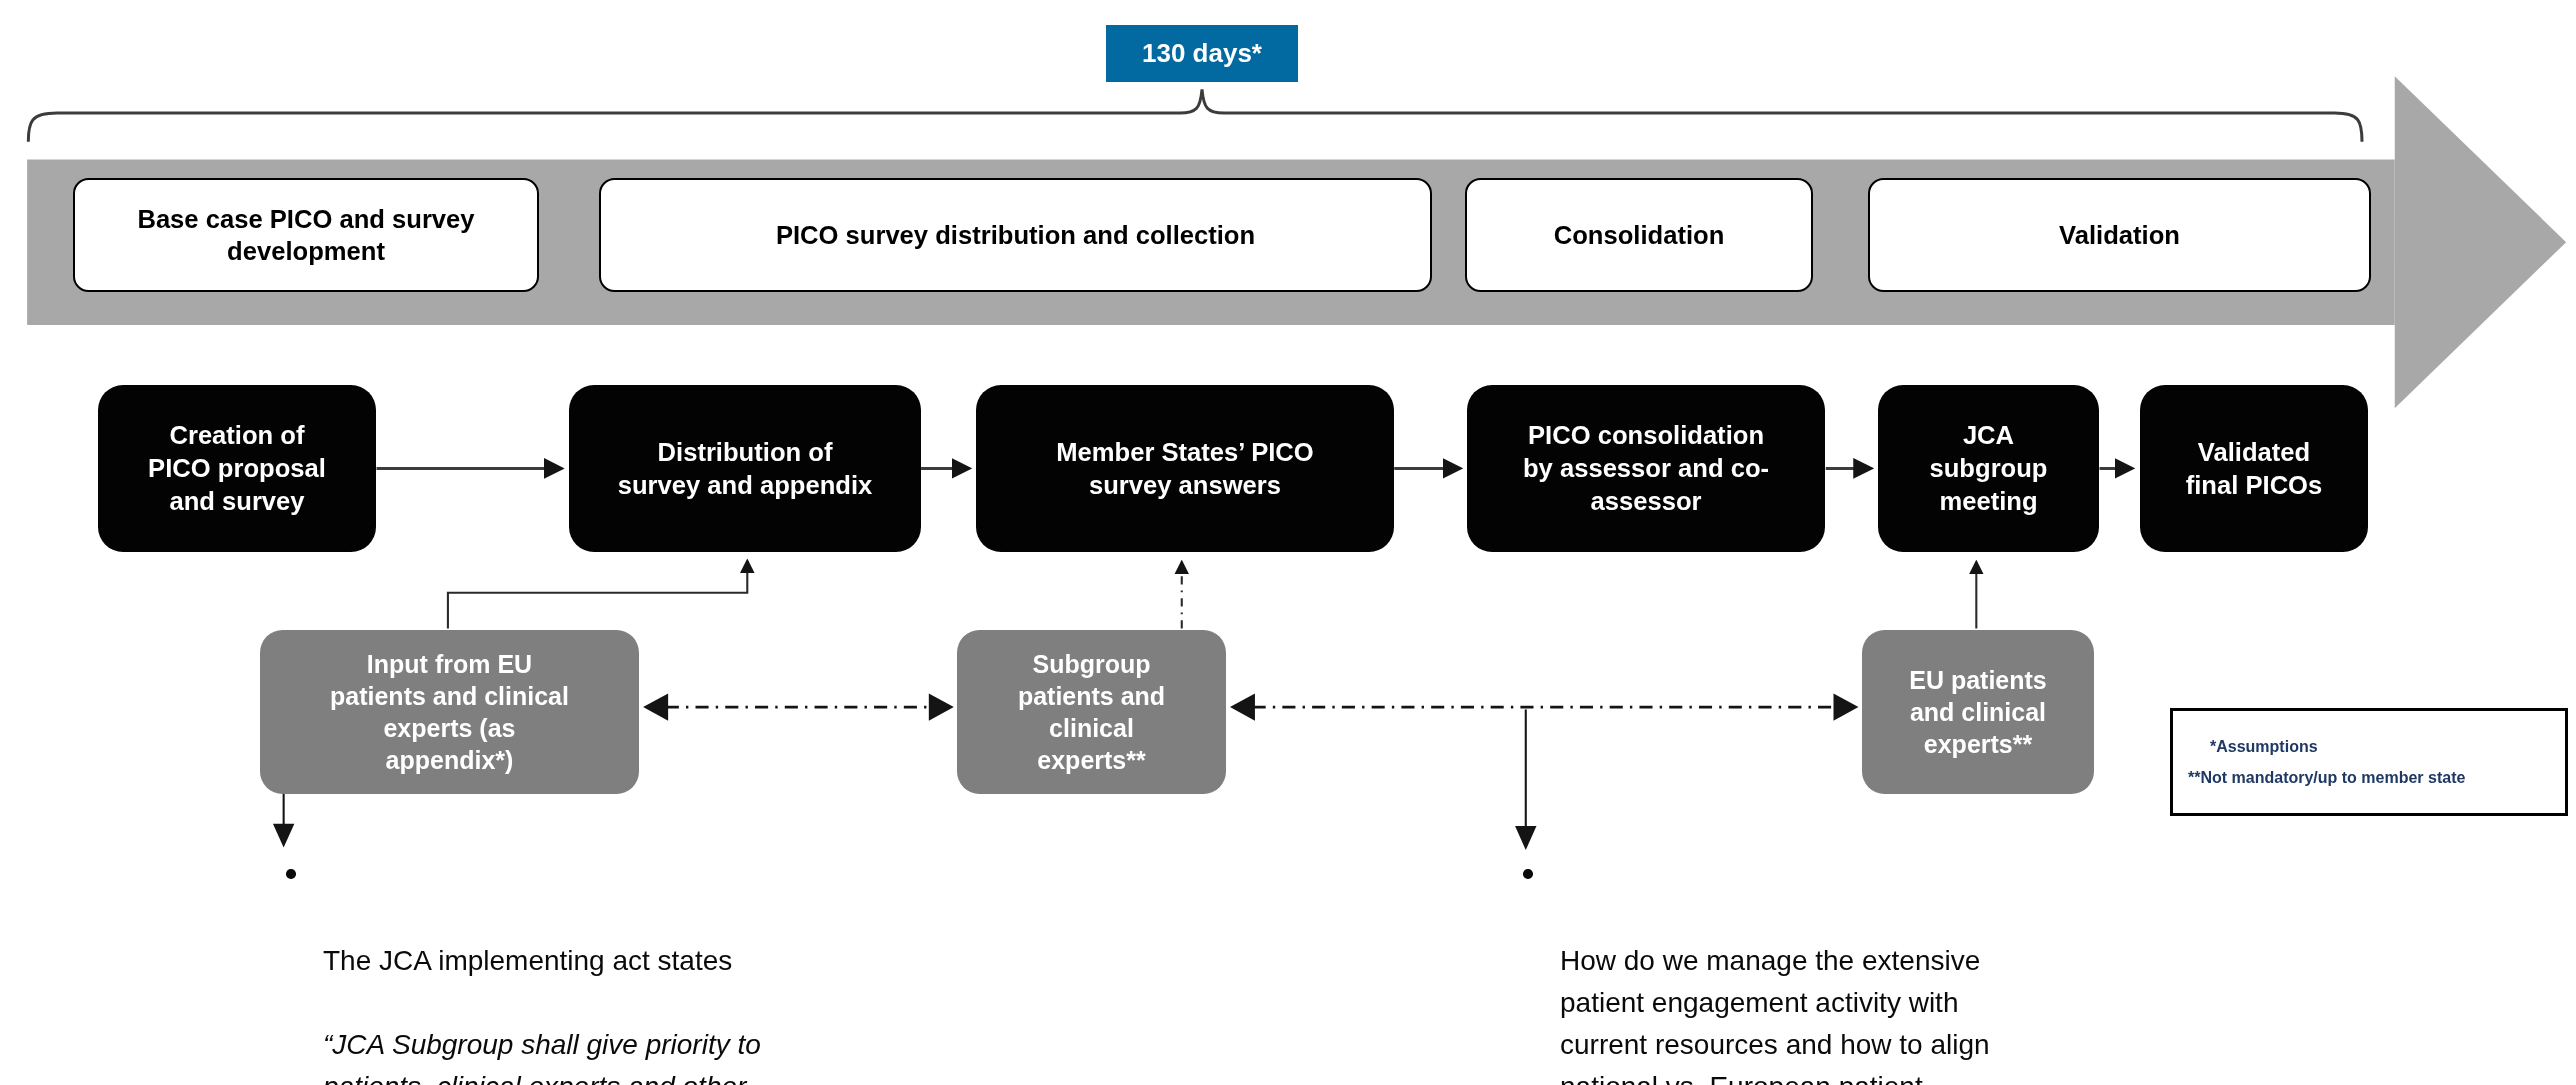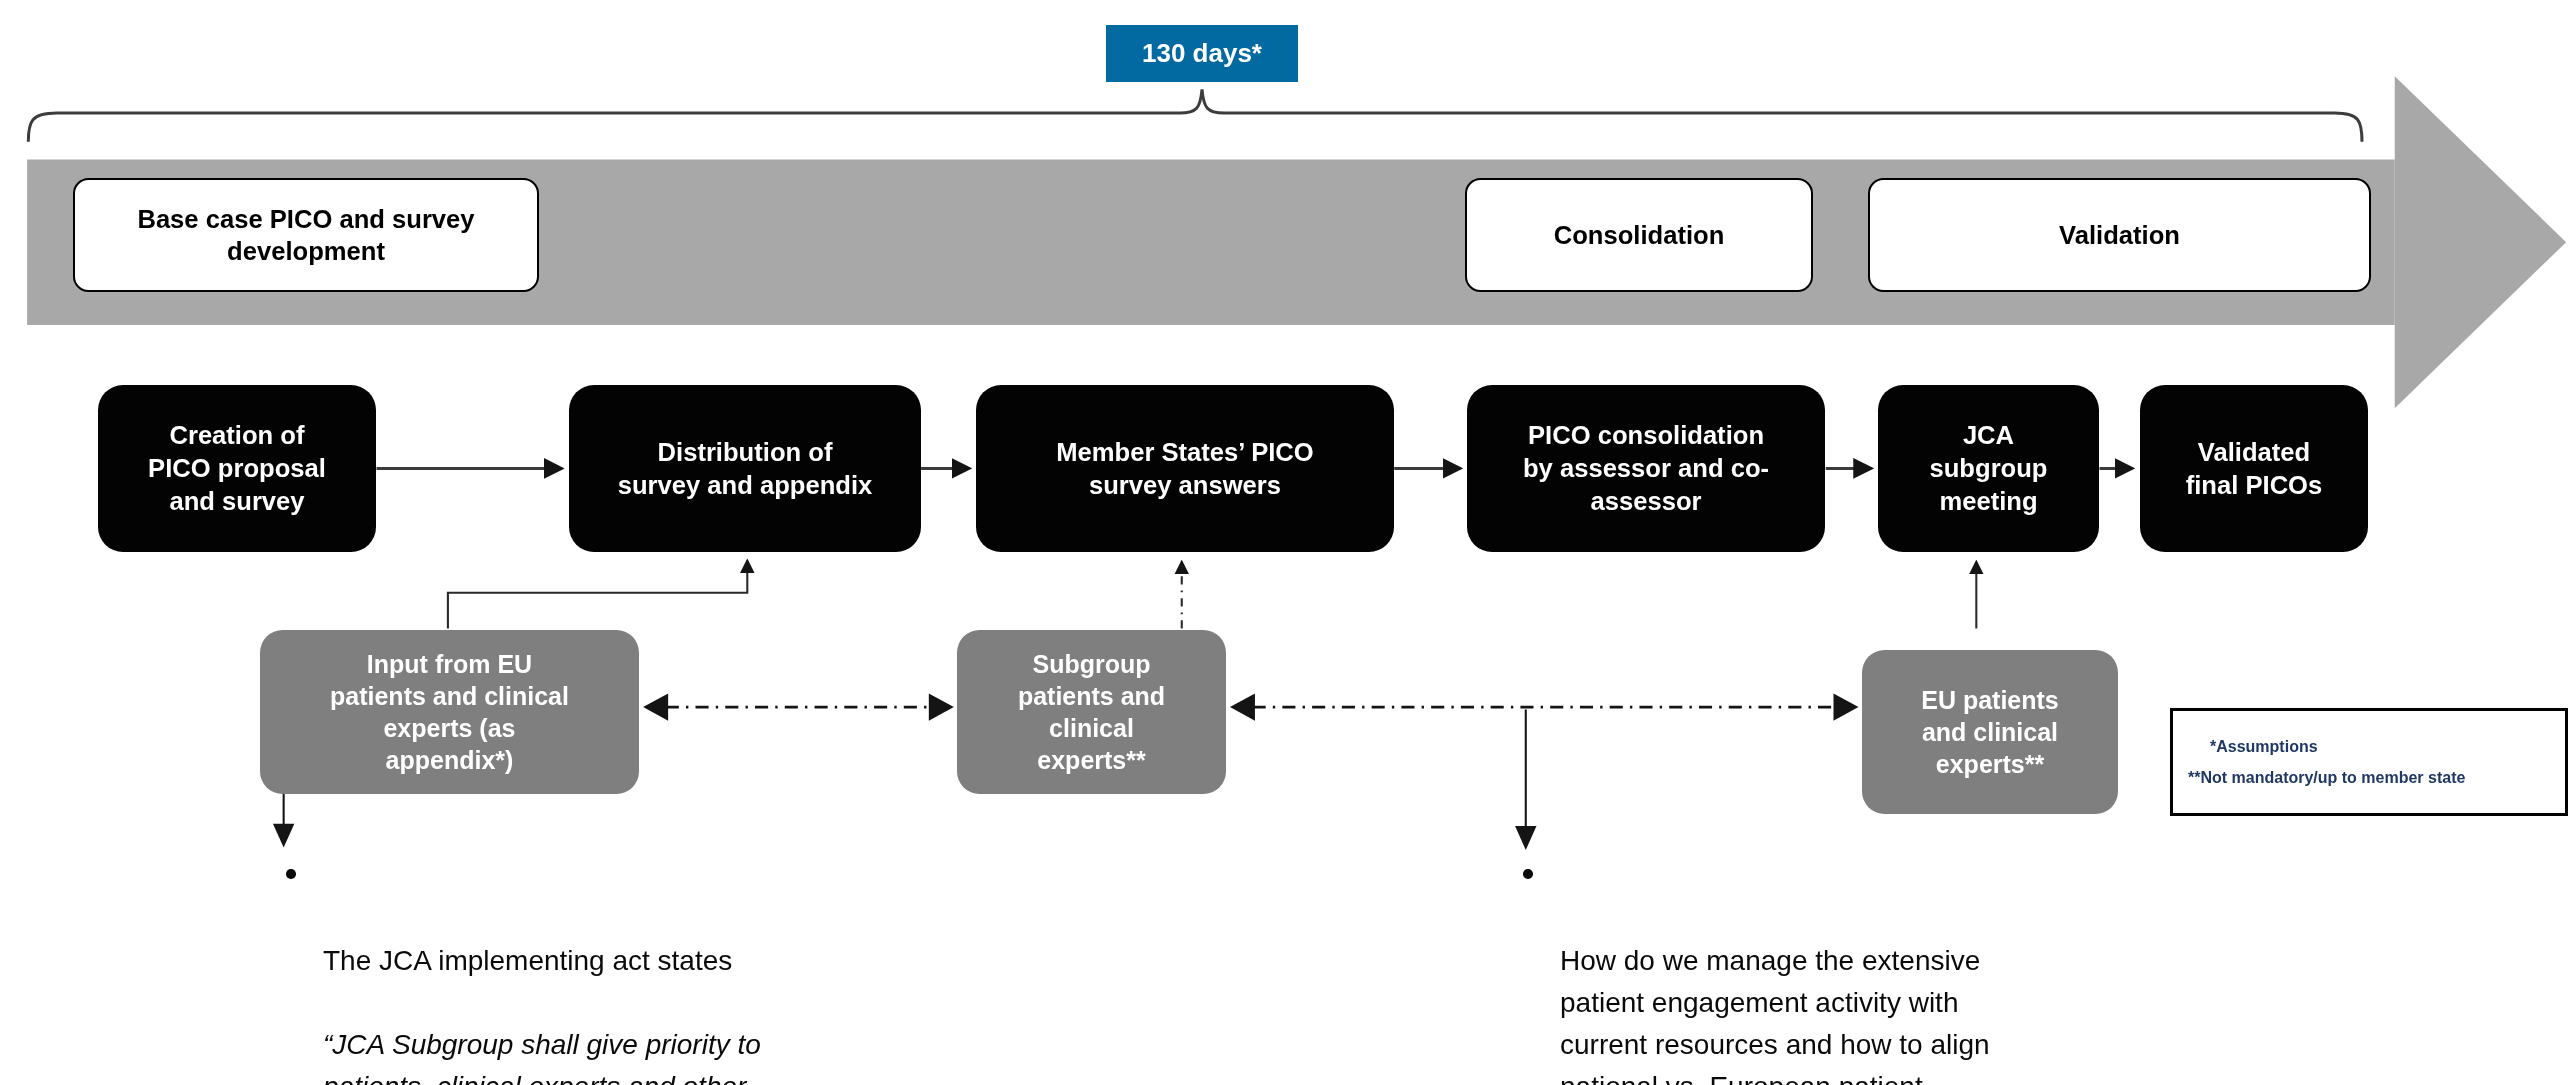--- a/index.html
+++ b/index.html
@@ -73,20 +73,21 @@
     <polygon points="476,1424 458,1384 494,1384" fill="#141414"></polygon>
 
     <line x1="2563" y1="1192" x2="2563" y2="1390" stroke="#141414" stroke-width="3.5"></line>
     <polygon points="2563,1428 2545,1388 2581,1388" fill="#141414"></polygon>
   </svg>
 
   <div class="box badge" style="left:1106px;top:25px;width:192px;height:57px;z-index:3;">130 days*</div>
 
   <div class="box phase" style="left:73px;top:178px;width:466px;height:114px;">Base case PICO and survey
 development</div>
+  <div class="box phase" style="left:599px;top:178px;width:833px;height:114px;">PICO survey distribution and collection</div>
   <div class="box phase" style="left:1465px;top:178px;width:348px;height:114px;">Consolidation</div>
   <div class="box phase" style="left:1868px;top:178px;width:503px;height:114px;">Validation</div>
 
   <div class="box step" style="left:98px;top:385px;width:278px;height:167px;">Creation of
 PICO proposal
 and survey</div>
   <div class="box step" style="left:569px;top:385px;width:352px;height:167px;">Distribution of
 survey and appendix</div>
   <div class="box step" style="left:976px;top:385px;width:418px;height:167px;">Member States’ PICO
 survey answers</div>
@@ -100,21 +101,21 @@
 final PICOs</div>
 
   <div class="box stakeholder" style="left:260px;top:630px;width:379px;height:164px;">Input from EU
 patients and clinical
 experts (as
 appendix*)</div>
   <div class="box stakeholder" style="left:957px;top:630px;width:269px;height:164px;">Subgroup
 patients and
 clinical
 experts**</div>
-  <div class="box stakeholder" style="left:1862px;top:630px;width:256px;height:164px;margin-top:20px;">EU patients
+  <div class="box stakeholder" style="left:1862px;top:630px;width:232px;height:164px;">EU patients
 and clinical
 experts**</div>
 
   <div class="note" style="left:323px;width:643px;">
     <span class="dot"></span>
     <span class="lead">The JCA implementing act states</span>
     <em>“JCA Subgroup shall give priority to
 patients, clinical experts and other
 relevant experts who have expertise,
 covering several Member States.”</em>

